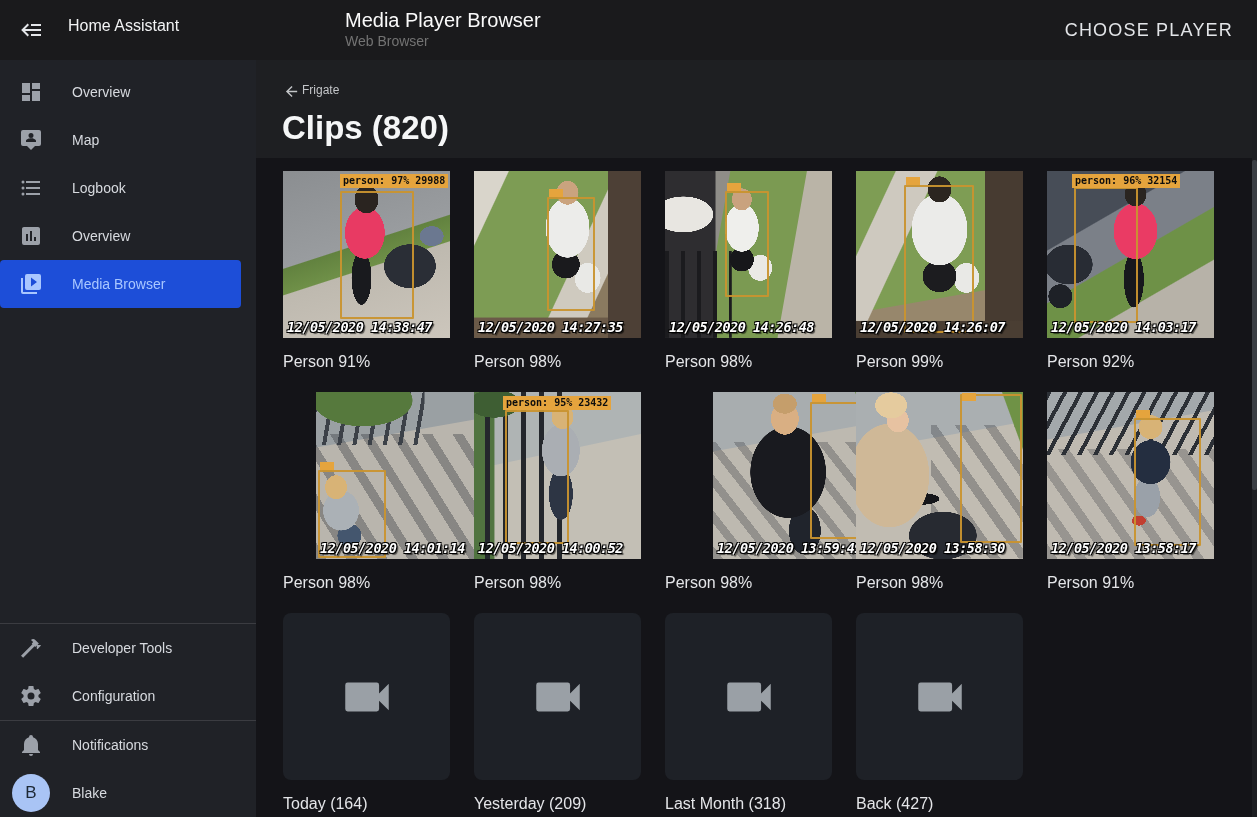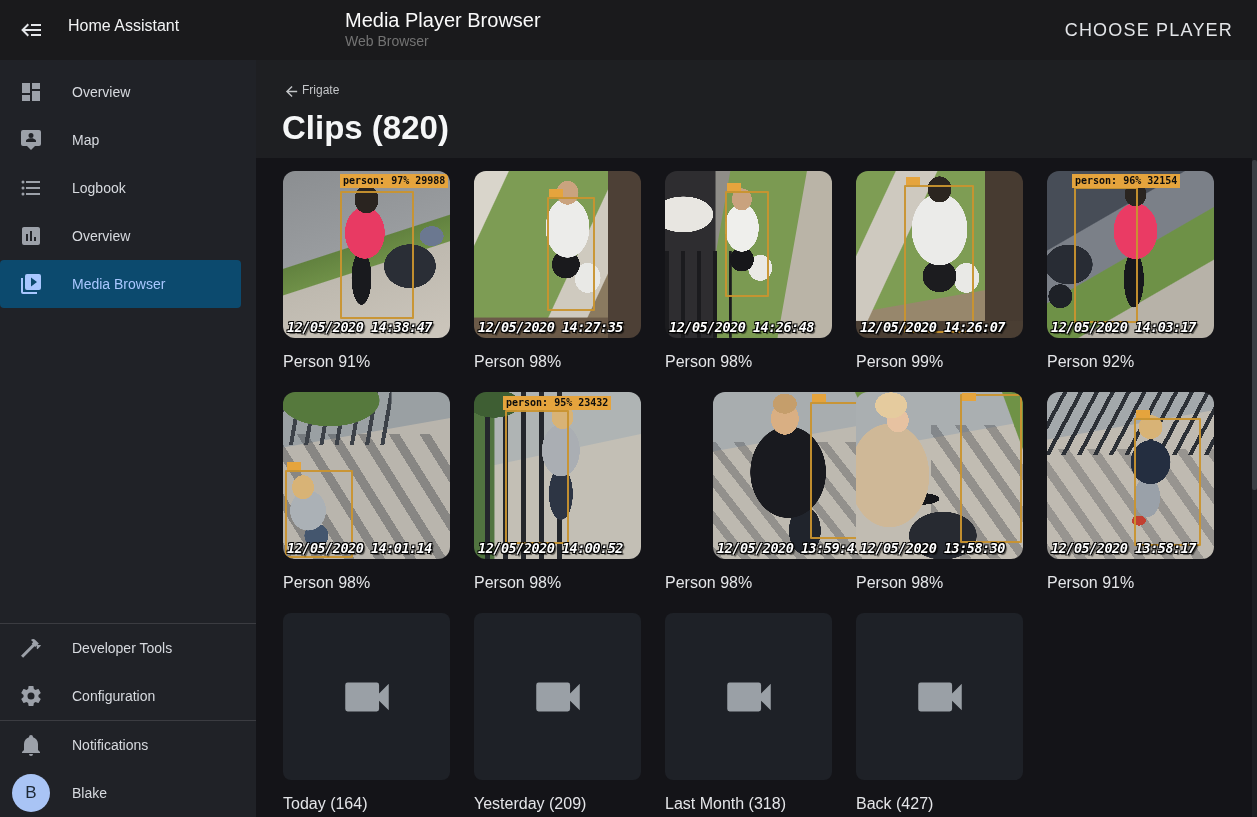--- a/index.html
+++ b/index.html
@@ -14,41 +14,41 @@
   .choose-player{position:absolute;right:16px;top:0;height:60px;display:flex;align-items:center;
     font-size:18px;font-weight:500;letter-spacing:1.2px;color:#e3e5e8;cursor:pointer;padding:0 8px;}
 
   
   .sidebar{position:absolute;left:0;top:60px;width:256px;height:757px;background:#202227;
     display:flex;flex-direction:column;}
   .side-list{padding-top:8px;}
   .side-item{position:relative;height:48px;display:flex;align-items:center;cursor:pointer;}
   .side-item .ic{width:24px;height:24px;margin-left:19px;color:#9ca1a9;flex:0 0 24px;}
   .side-item .lbl{margin-left:29px;font-size:14px;font-weight:500;color:#d7dadf;}
-  .side-item.selected{background:#0c4a6e;margin-right:15px;border-radius:4px;}
+  .side-item.selected{background:#1d4ed8;margin-right:15px;border-radius:4px;}
   .side-item.selected .ic{color:#a9c7ff;}
   .side-item.selected .lbl{color:#a9c7ff;}
   .side-spacer{flex:1;}
   .divider{height:1px;background:rgba(255,255,255,0.12);margin:0;}
   .avatar{width:38px;height:38px;border-radius:50%;background:#a9c4f5;color:#1d2835;
     display:flex;align-items:center;justify-content:center;font-size:17px;margin-left:12px;flex:0 0 38px;}
   .side-item.profile .lbl{margin-left:22px;}
 
   
   .content-head{position:absolute;left:256px;top:60px;width:1001px;height:98px;background:#1e1f22;}
   .breadcrumb{position:absolute;left:27px;top:23px;display:flex;align-items:flex-start;gap:2px;
     color:#c3c5c8;font-size:12px;cursor:pointer;}
   .breadcrumb svg{width:17px;height:17px;}
   .clips-title{position:absolute;left:26px;top:49px;font-size:33px;font-weight:700;color:#f5f6f7;}
 
   
   .grid{position:absolute;left:283px;top:171px;width:931px;display:grid;
     grid-template-columns:repeat(5,167px);column-gap:24px;row-gap:20px;}
   .card{width:167px;cursor:pointer;}
-  .thumb{position:relative;width:167px;height:167px;border-radius:12px;overflow:hidden;background:#3a3d40;}
+  .thumb{position:relative;width:167px;height:167px;border-radius:0;overflow:hidden;background:#3a3d40;}
   .caption{margin-top:14px;font-size:16px;line-height:20px;color:#e4e5e8;}
   .ts{position:absolute;left:4px;bottom:3px;font-family:"DejaVu Sans Mono",monospace;
     font-weight:700;font-style:italic;font-size:13.5px;letter-spacing:-0.5px;color:#fff;white-space:nowrap;
     text-shadow:-1px -1px 0 #000,1px -1px 0 #000,-1px 1px 0 #000,1px 1px 0 #000,2px 2px 1px rgba(0,0,0,.6);}
   .bbox{position:absolute;border:2px solid rgba(201,148,47,.95);border-radius:1px;}
   .chip{position:absolute;background:#e5a43d;color:#0d0d0d;font-family:"DejaVu Sans Mono",monospace;
     font-size:10px;font-weight:700;line-height:14px;padding:0 3px;white-space:nowrap;}
   .chip.mini{width:14px;height:8px;padding:0;line-height:8px;overflow:hidden;}
   .chip:empty:not(.mini){display:none;}
 
@@ -108,21 +108,21 @@
   .art-6{background-image:
     radial-gradient(11px 12px at 12% 57%,#d8b376 99%,transparent 100%),
     radial-gradient(18px 20px at 15% 71%,#abb1b6 99%,transparent 100%),
     radial-gradient(12px 12px at 20% 86%,#44566e 99%,transparent 100%),
     radial-gradient(50px 26px at 28% 5%,#56793d 99%,transparent 100%),
     repeating-linear-gradient(100deg,#3c4148 0 4px,transparent 4px 15px),
     repeating-linear-gradient(58deg,rgba(55,58,64,.38) 0 9px,transparent 9px 26px),
     linear-gradient(170deg,#9aa0a3 0 28%,#b9b5ad 28.5% 100%);
     background-size:auto,auto,auto,auto,65% 32%,100% 75%,auto;
     background-position:0 0,0 0,0 0,0 0,left top,left bottom,0 0;
-    background-repeat:no-repeat;}
+    background-repeat:no-repeat;margin-left:33px;}
   .art-7{background-image:
     radial-gradient(11px 12px at 53% 15%,#d8b376 99%,transparent 100%),
     radial-gradient(19px 26px at 52% 35%,#aaaeb3 99%,transparent 100%),
     radial-gradient(12px 26px at 52% 61%,#2d3544 99%,transparent 100%),
     radial-gradient(26px 14px at 12% 7%,#3e5e33 99%,transparent 100%),
     repeating-linear-gradient(90deg,#24272c 0 5px,transparent 5px 18px),
     linear-gradient(90deg,#517440 0 12%,transparent 12.5%),
     linear-gradient(168deg,#afb4b4 0 38%,#c3bfb5 38.5% 100%);
     background-size:auto,auto,auto,auto,52% 100%,auto,auto;
     background-position:0 0,0 0,0 0,0 0,14% 0,0 0,0 0;

